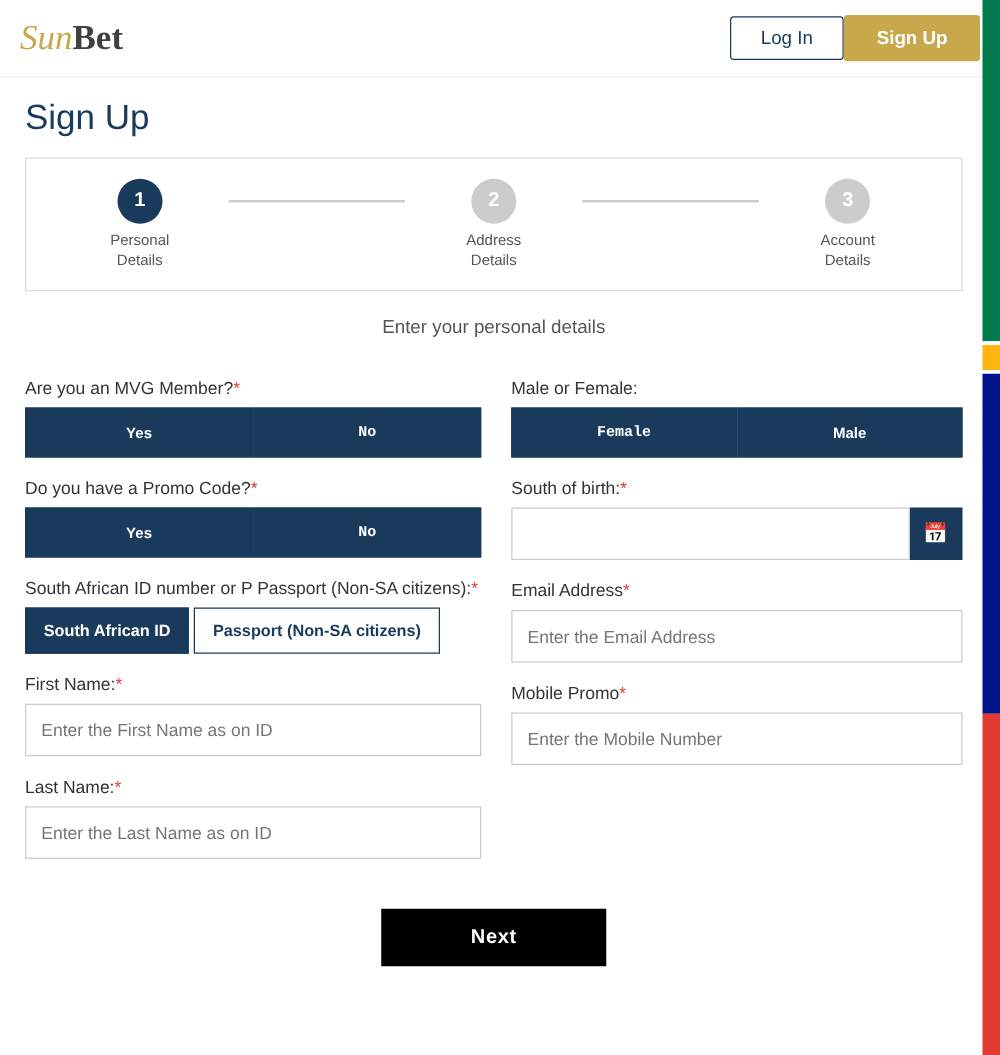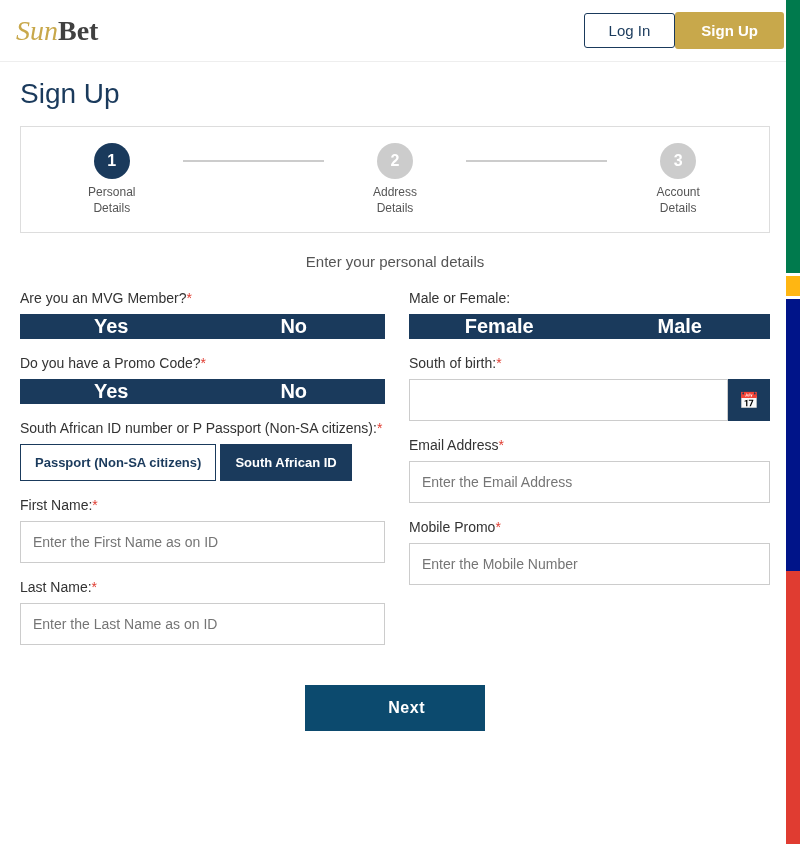--- a/index.html
+++ b/index.html
@@ -155,52 +155,55 @@
 
     .form-grid {
       display: grid;
       grid-template-columns: 1fr 1fr;
       gap: 0;
       column-gap: 20px;
     }
 
     .form-section {
       margin-bottom: 16px;
+      margin-top: 12px;
     }
 
     .form-label {
       font-size: 14px;
       color: #333;
       margin-bottom: 8px;
       display: block;
     }
     .form-label .required {
       color: #e03c31;
     }
 
     .btn-group {
       display: flex;
       gap: 0;
     }
     .btn-option {
       flex: 1;
+      padding: 12px;
       border: 1px solid #ddd;
       cursor: pointer;
-      font-size: 20px;
+      font-size: 12px;
       font-weight: bold;
     }
     .btn-option.selected {
       background: #1a3a5c;
       color: #fff;
       border-color: #1a3a5c;
     }
     .btn-option.unselected {
       background: #1a3a5c;
       color: #fff;
       border-color: #1a3a5c;
+      font-family: Liberation Mono, monospace;
     }
 
     .btn-id-group {
       display: flex;
       gap: 4px;
     }
     .btn-id {
       padding: 10px 14px;
       border: 1px solid #1a3a5c;
       cursor: pointer;
@@ -254,30 +257,29 @@
     }
 
     
     .next-btn-container {
       display: flex;
       justify-content: center;
       margin-top: 24px;
       margin-bottom: 20px;
     }
     .btn-next {
-      background: #0c4a6e;
+      background: #000000;
       color: #fff;
       border: none;
       padding: 14px 60px;
       font-size: 16px;
       cursor: pointer;
       font-weight: bold;
       letter-spacing: 0.5px;
       min-width: 180px;
-      text-align: right;
     }
 
     .right-col-inner {
       padding-left: 4px;
     }
   </style>
 </head>
 <body>
 
 <div class="flag-strip">
@@ -352,22 +354,22 @@
           <button class="btn-option selected">Yes</button>
           <button class="btn-option unselected">No</button>
         </div>
       </div>
 
       <div class="form-section">
         <label class="form-label">
           South African ID number or P Passport (Non-SA citizens):<span class="required">*</span>
         </label>
         <div class="btn-id-group">
+          <button class="btn-id selected">South African ID</button>
           <button class="btn-id unselected">Passport (Non-SA citizens)</button>
-          <button class="btn-id selected">South African ID</button>
         </div>
       </div>
 
       <div class="form-section">
         <label class="form-label">
           <span>First Name:</span><span class="required">*</span>
         </label>
         <input class="form-input" type="text" placeholder="Enter the First Name as on ID" style="">
       </div>
 

